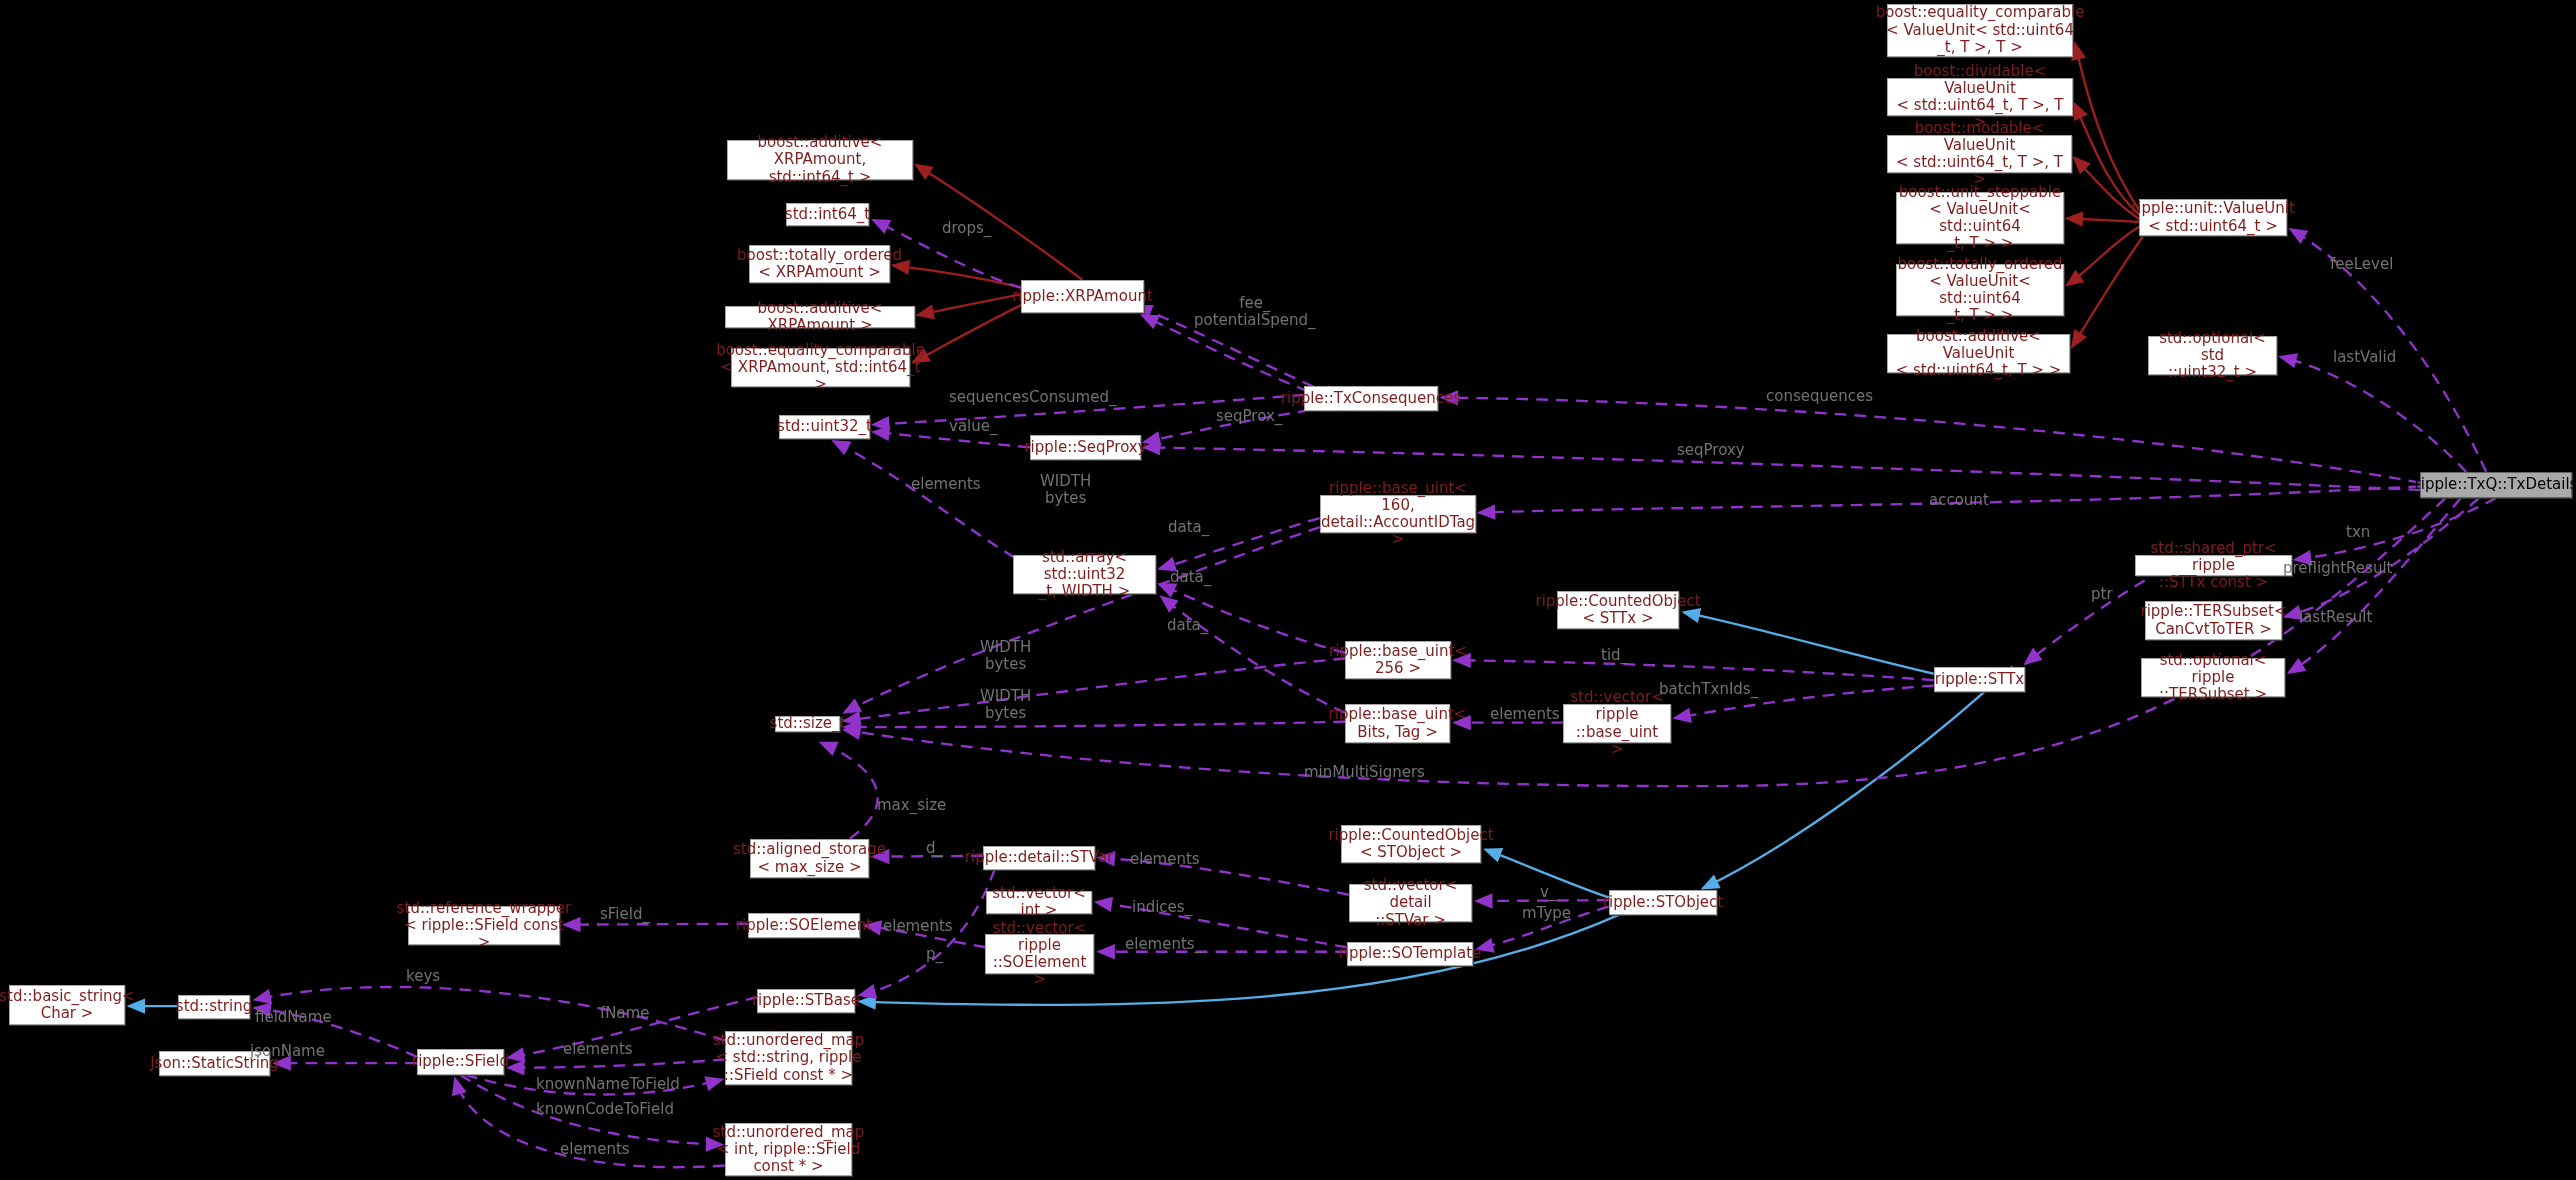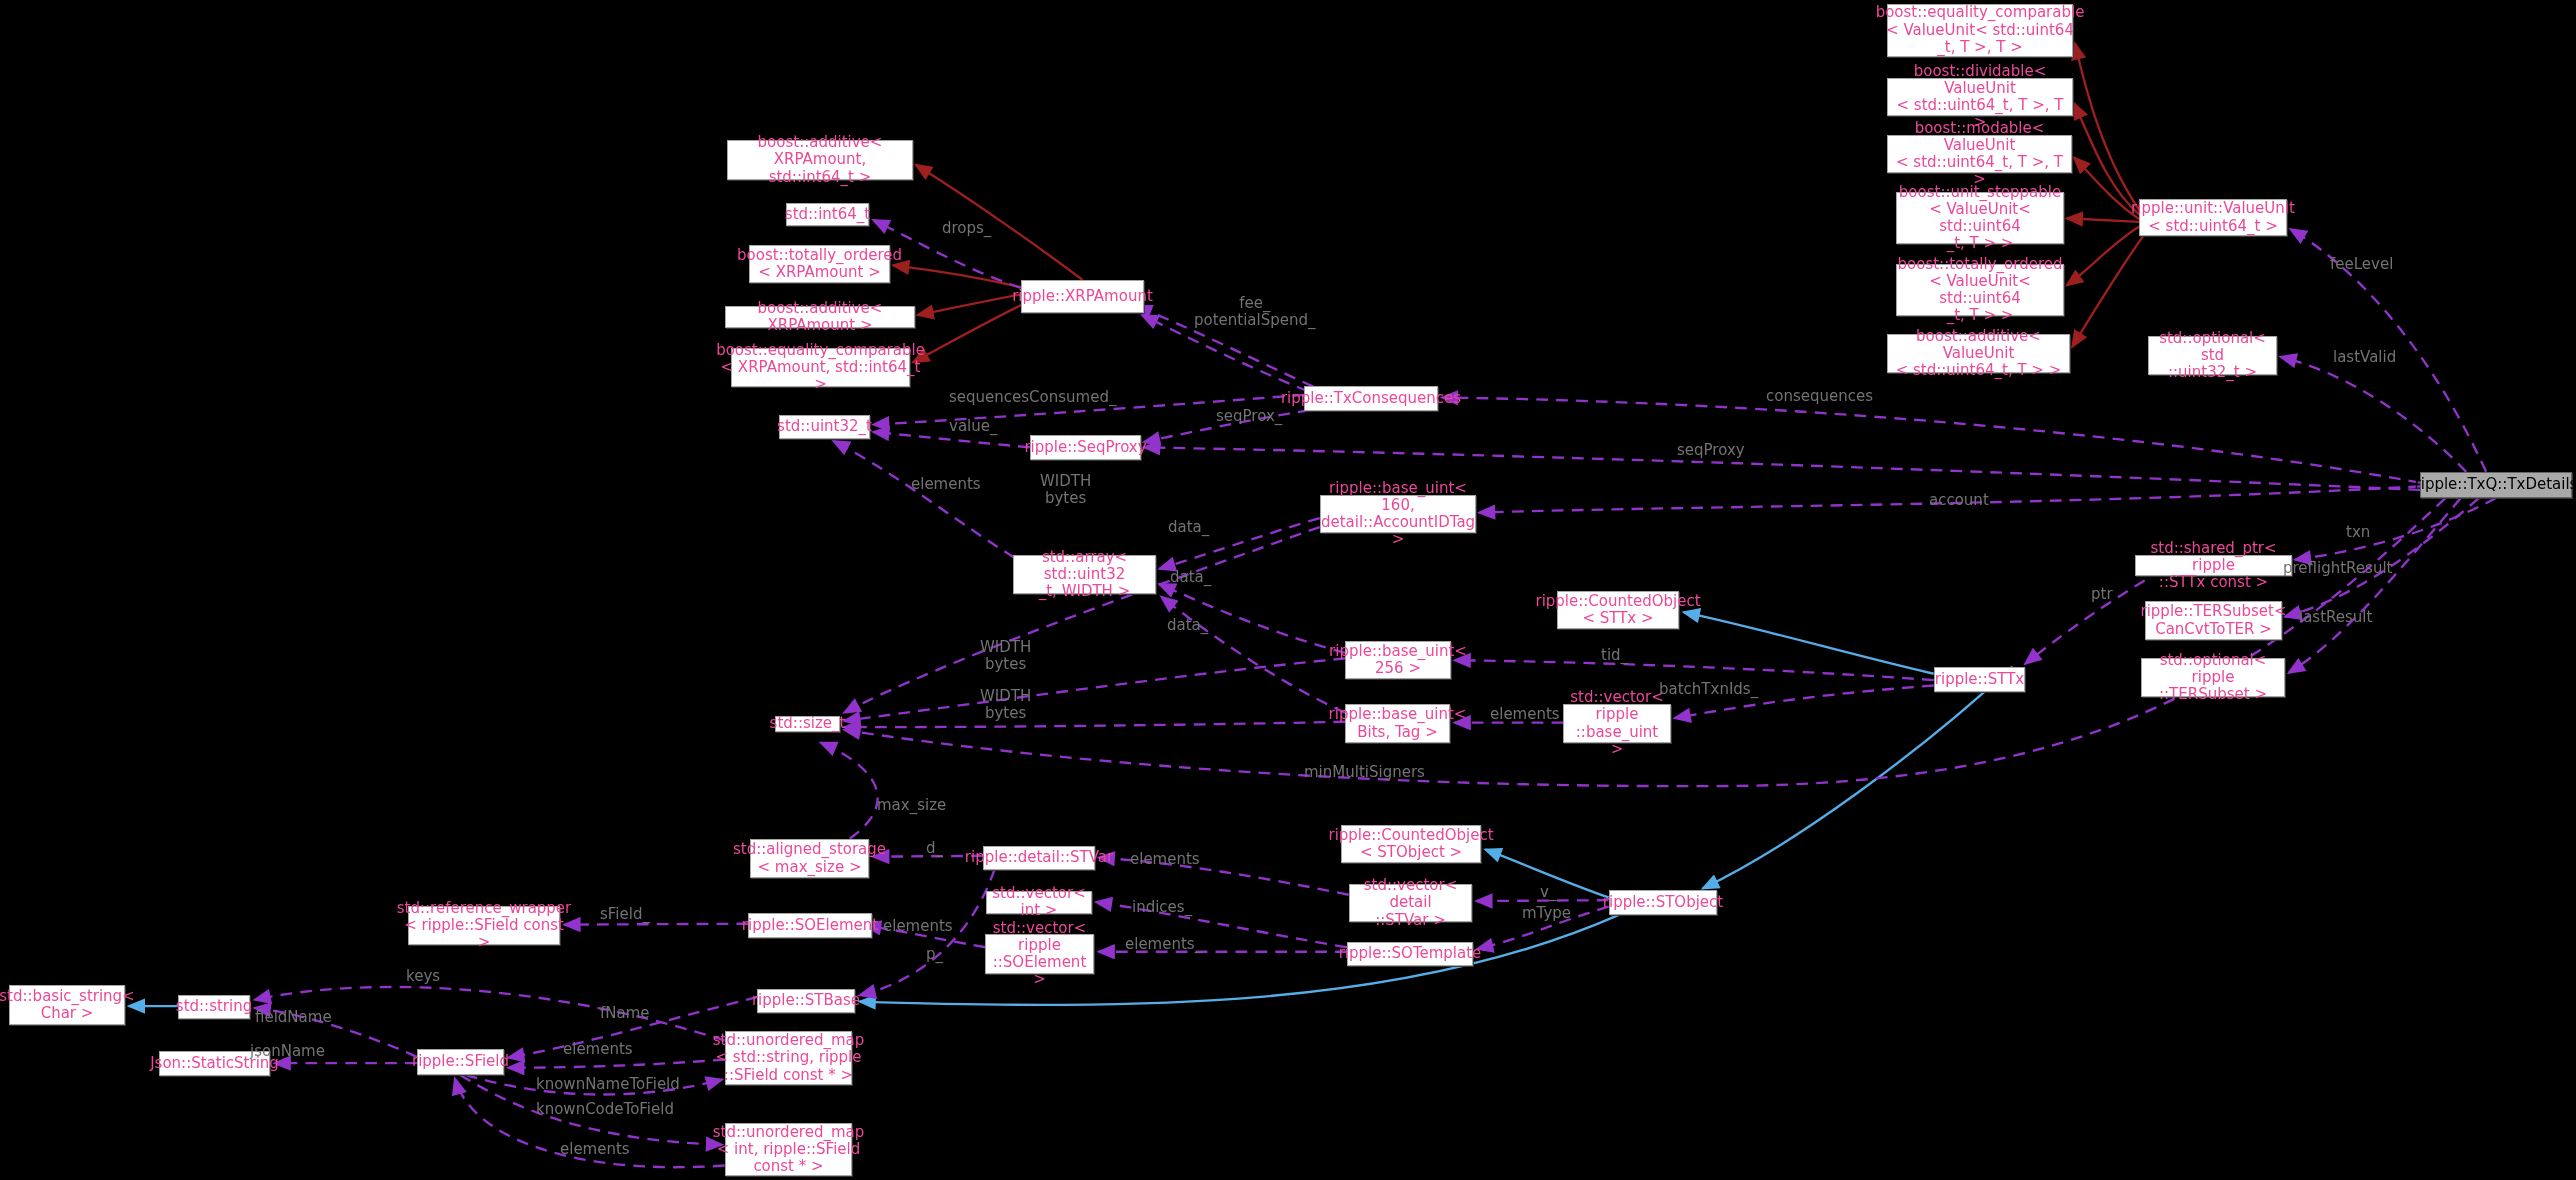--- a/index.html
+++ b/index.html
@@ -1,20 +1,20 @@
 <!DOCTYPE html>
 <html style="font-size:14.5px"><head>
 <meta charset="utf-8">
 <style>
   html,body{margin:0;padding:0;background:#000;}
   #stage{position:relative;width:2576px;height:1180px;background:#000;overflow:hidden;
          font-family:"DejaVu Sans","Liberation Sans",sans-serif;}
   #edges{position:absolute;left:0;top:0;width:2576px;height:1180px;}
   .node{position:absolute;box-sizing:border-box;background:#fff;border:1.8px solid #a6a6a6;
-        color:#ec4899;font-size:15px;line-height:1.14;display:flex;align-items:center;
+        color:#7f1d1d;font-size:15px;line-height:1.14;display:flex;align-items:center;
         justify-content:center;text-align:center;white-space:pre-line;padding:0.9px 3.6px;
         box-shadow:0.9px 0.9px 0 #3c3c3c;}
   .node.hl{background:#a9a9a9;border-color:#666;color:#000;}
   .elabel{position:absolute;color:#737373;font-size:15px;line-height:1.1;
           white-space:pre-line;text-align:center;}
   .usage{stroke:#9233cc;stroke-width:2.6;fill:none;stroke-dasharray:13 9;}
   .inh{stroke:#9d1f1f;stroke-width:2.6;fill:none;}
   .pub{stroke:#56aee8;stroke-width:2.6;fill:none;}
 </style>
 </head>
@@ -150,21 +150,21 @@
 CanCvtToTER &gt;</div>
 <div class="node" style="left:2141px;top:658px;width:144px;height:39px;">std::optional&lt; ripple
 ::TERSubset &gt;</div>
 <div class="node hl" style="left:2420px;top:472px;width:152px;height:26px;">ripple::TxQ::TxDetails</div>
 
 <div class="node" style="left:775px;top:716px;width:65px;height:16px;">std::size_t</div>
 <div class="node" style="left:750px;top:839px;width:119px;height:39px;">std::aligned_storage
 &lt; max_size &gt;</div>
 <div class="node" style="left:983px;top:846px;width:112px;height:23.5px;">ripple::detail::STVar</div>
 <div class="node" style="left:986px;top:891px;width:106px;height:22.6px;">std::vector&lt; int &gt;</div>
-<div class="node" style="left:748px;top:913px;width:124px;height:24.5px;">ripple::SOElement</div>
+<div class="node" style="left:748px;top:913px;width:112px;height:24.5px;">ripple::SOElement</div>
 <div class="node" style="left:985px;top:934px;width:109px;height:40px;">std::vector&lt; ripple
 ::SOElement &gt;</div>
 <div class="node" style="left:408px;top:906px;width:152px;height:39px;">std::reference_wrapper
 &lt; ripple::SField const &gt;</div>
 <div class="node" style="left:1341px;top:825px;width:140px;height:38px;">ripple::CountedObject
 &lt; STObject &gt;</div>
 <div class="node" style="left:1349px;top:884px;width:123px;height:38px;">std::vector&lt; detail
 ::STVar &gt;</div>
 <div class="node" style="left:1347px;top:942px;width:126px;height:23.5px;">ripple::SOTemplate</div>
 <div class="node" style="left:1609px;top:890px;width:108px;height:24.5px;">ripple::STObject</div>

